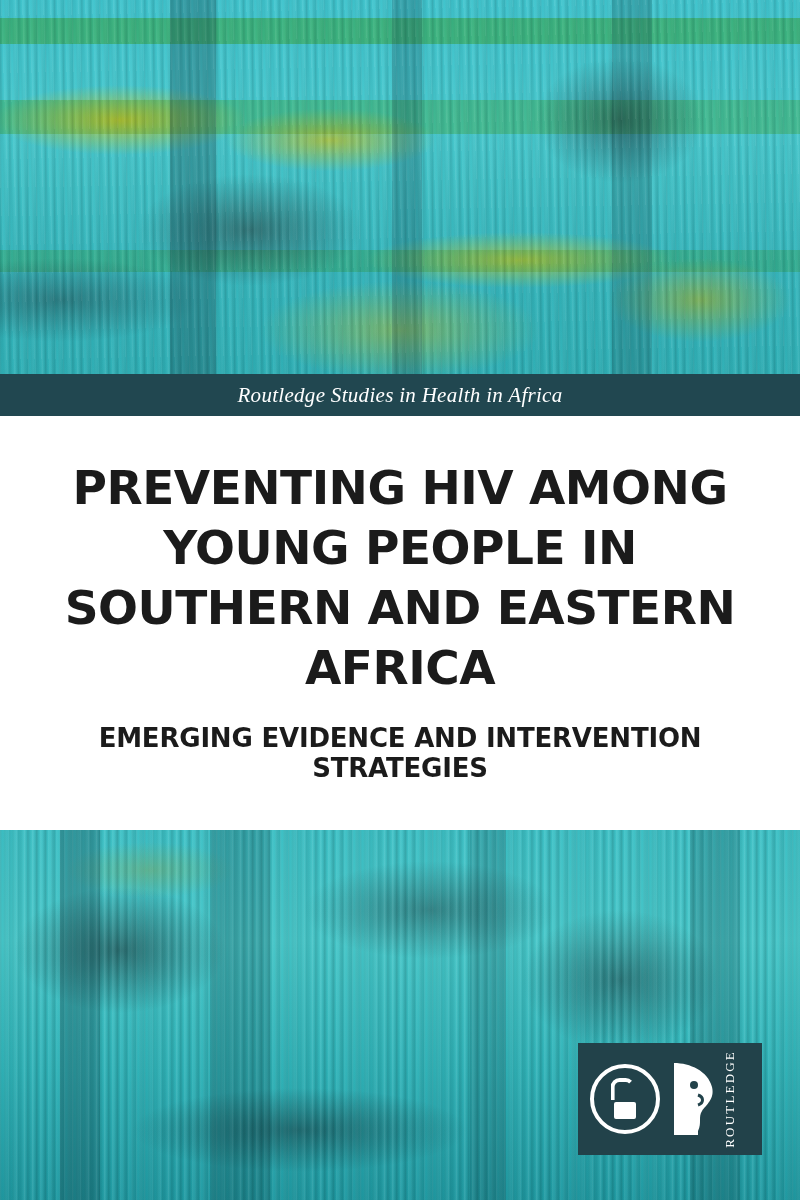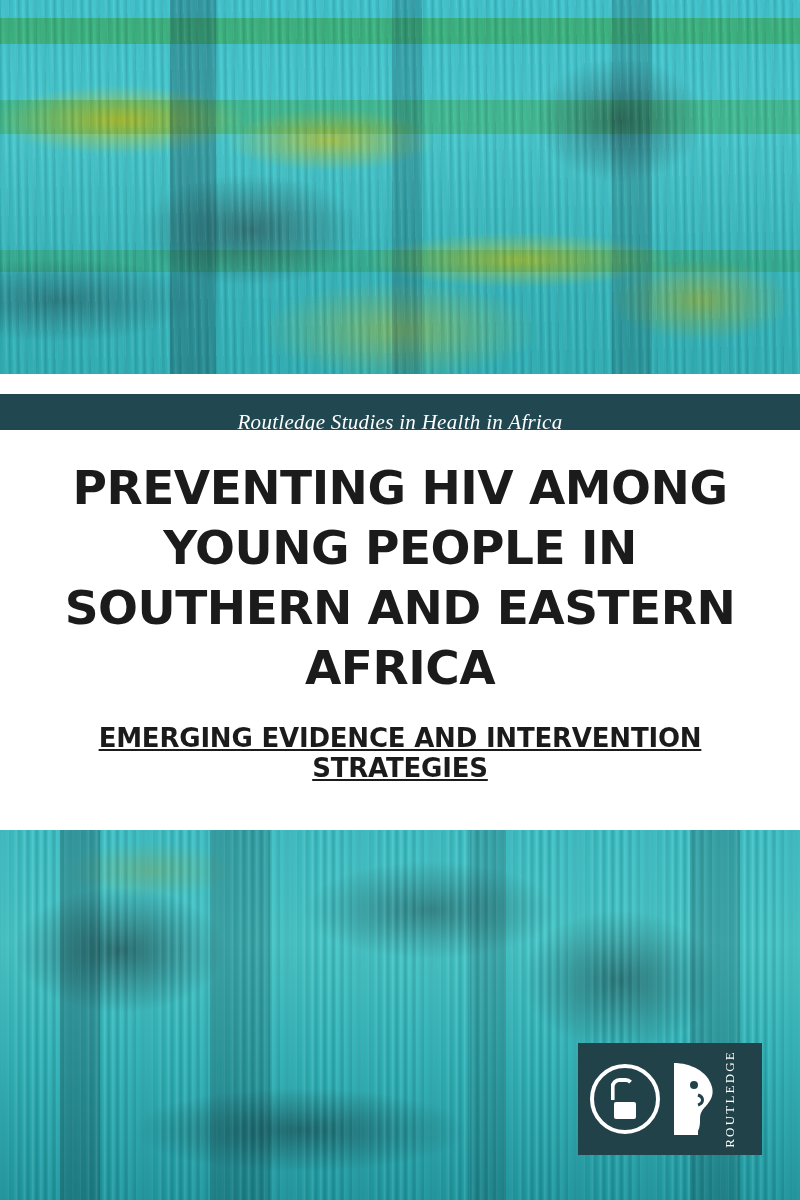--- a/index.html
+++ b/index.html
@@ -57,22 +57,22 @@
     left: 0; top: 0; width: 800px; height: 374px;
     background:
       repeating-linear-gradient(88deg,
         rgba(255,255,255,0.07) 0px, rgba(255,255,255,0.0) 2px, rgba(0,0,0,0.05) 4px, rgba(0,0,0,0.0) 7px);
     opacity: 0.9;
   }
 
   
   .series-band {
     position: absolute;
-    left: 0; top: 394px;
-    width: 800px; height: 56px;
+    left: 0; top: 374px;
+    width: 800px; height: 42px;
     background: #214750;
     display: flex;
     align-items: center;
     justify-content: center;
   }
   .series-band .series-text {
     color: #ffffff;
     font-family: "Liberation Serif", serif;
     font-style: italic;
     font-size: 21px;
@@ -101,21 +101,20 @@
     text-transform: uppercase;
   }
   .book-subtitle {
     color: #1b1b1b;
     font-family: "DejaVu Sans", sans-serif;
     font-weight: bold;
     font-size: 26px;
     letter-spacing: -0.2px;
     margin: 24px 30px 0 30px;
     text-transform: uppercase;
-    text-decoration: underline;
   }
   .edited-by {
     color: #1b1b1b;
     font-family: "Liberation Serif", serif;
     font-size: 25px;
     margin-top: 54px;
   }
   .editors {
     color: #1b1b1b;
     font-family: "Liberation Serif", serif;

